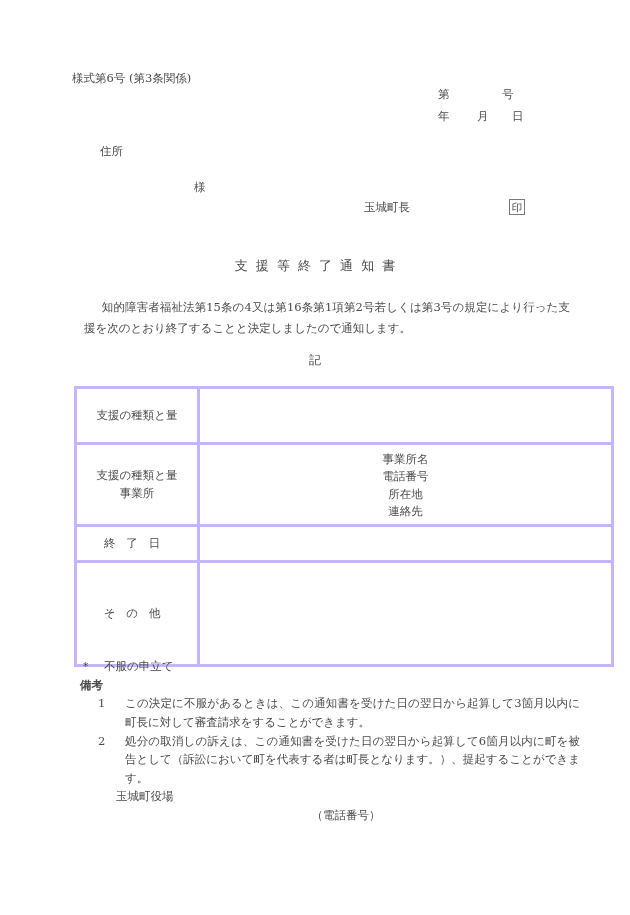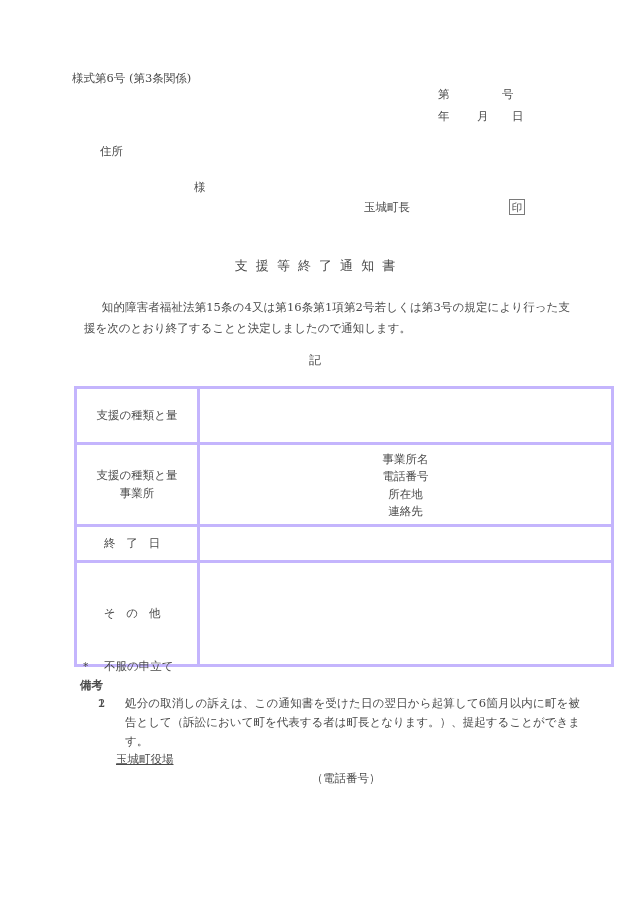--- a/index.html
+++ b/index.html
@@ -174,21 +174,20 @@
     text-align: justify;
   }
   .note-item .num {
     position: absolute;
     left: 18px;
     top: 0;
   }
   .contact-line {
     padding-left: 36px;
     white-space: nowrap;
-    text-decoration: underline;
   }
   .contact-line2 {
     padding-left: 32px;
     white-space: nowrap;
     text-align: center;
   }
 </style>
 </head>
 <body>
 
@@ -249,20 +248,21 @@
   </table>
 
   <div class="notes">
     <div class="note-star">
       <span class="ast">＊</span><span>不服の申立て</span>
     </div>
     <div class="bikou">備考</div>
 
     <div class="note-item">
       <span class="num">1</span>
+      <span>この決定に不服があるときは、この通知書を受けた日の翌日から起算して3箇月以内に町長に対して審査請求をすることができます。</span>
     </div>
     <div class="note-item">
       <span class="num">2</span>
       <span>処分の取消しの訴えは、この通知書を受けた日の翌日から起算して6箇月以内に町を被告として（訴訟において町を代表する者は町長となります。）、提起することができます。</span>
     </div>
 
     <div class="contact-line">玉城町役場</div>
     <div class="contact-line2">（電話番号）</div>
   </div>
 

